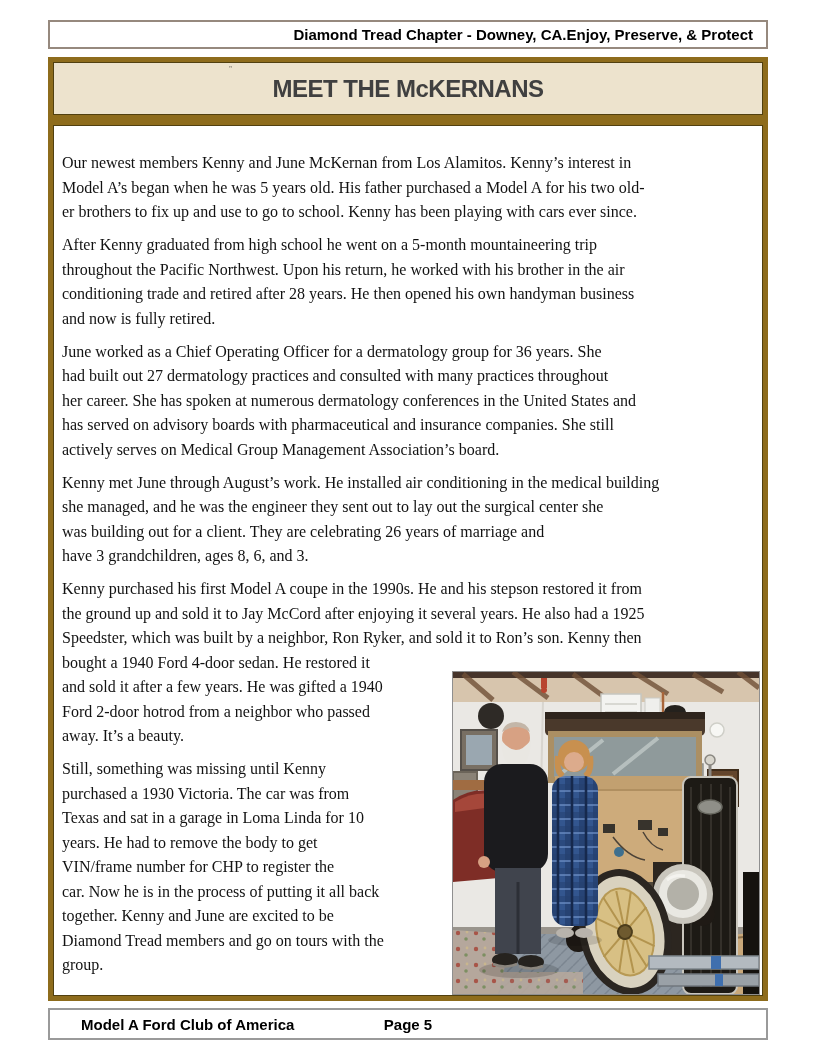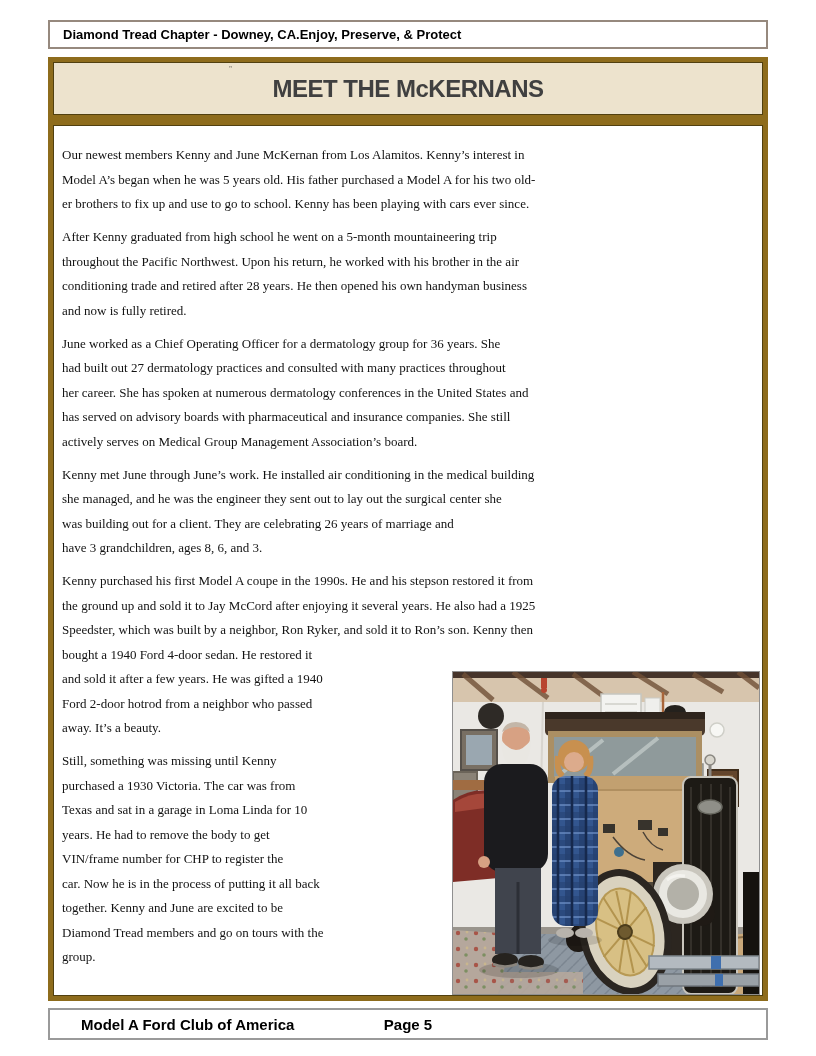--- a/index.html
+++ b/index.html
@@ -4,22 +4,22 @@
 <style>
   html,body { margin:0; padding:0; background:#ffffff; }
   .page {
     position:relative; width:816px; height:1056px; background:#ffffff;
     font-family:"Liberation Sans", sans-serif; overflow:hidden;
   }
   
   .header-box {
     position:absolute; left:48px; top:20px; width:720px; height:29px;
     box-sizing:border-box; border:2px solid #96897e; background:#ffffff;
-    display:flex; justify-content:flex-start; align-items:center;
-    padding:0 13px; font-weight:bold; font-size:13px; color:#000;
+    display:flex; justify-content:flex-end; align-items:center;
+    padding:0 13px; font-weight:bold; font-size:15px; color:#000;
   }
   
   .banner {
     position:absolute; left:48px; top:57px; width:720px; height:63px;
     box-sizing:border-box; background:#ede3cd;
     border:5px solid #8e6c1c; box-shadow: inset 0 0 0 1px #51400f;
     display:flex; align-items:center; justify-content:center;
   }
   .banner h1 {
     margin:0; font-size:24px; font-weight:bold; color:#404040;
@@ -30,22 +30,22 @@
     font-family:"Liberation Sans", sans-serif;
   }
   
   .main-box {
     position:absolute; left:48px; top:120px; width:720px; height:881px;
     box-sizing:border-box; background:#ffffff;
     border:5px solid #8e6c1c; box-shadow: inset 0 0 0 1px #51400f;
   }
   .content {
     position:relative; width:100%; height:100%; box-sizing:border-box;
-    padding:18px 12px 0 9px;
-    font-family:"Liberation Serif", serif; font-size:13px;
+    padding:26px 12px 0 9px;
+    font-family:"Liberation Serif", serif; font-size:16px;
     line-height:24.5px; color:#121212;
   }
   .para { margin:0 0 8.5px 0; white-space:pre-line; }
   .para.nogap { margin-bottom:0; }
   .para.narrow { width:394px; }
   
   .photo {
     position:absolute; top:546px; left:399px; width:306px; height:322px;
     margin:0; border:1px solid #8f8f8f; background:#eae8e4; overflow:hidden;
   }
@@ -82,21 +82,21 @@
 er brothers to fix up and use to go to school. Kenny has been playing with cars ever since.</p>
       <p class="para">After Kenny graduated from high school he went on a 5-month mountaineering trip
 throughout the Pacific Northwest. Upon his return, he worked with his brother in the air
 conditioning trade and retired after 28 years.  He then opened his own handyman business
 and now is fully retired.</p>
       <p class="para">June worked as a Chief Operating Officer for a dermatology group for 36 years. She
 had built out 27 dermatology practices and consulted with many practices throughout
 her career. She has spoken at numerous dermatology conferences in the United States and
 has served on advisory boards with pharmaceutical and insurance companies. She still
 actively serves on Medical Group Management Association’s board.</p>
-      <p class="para">Kenny met June through June’s work. He installed air conditioning in the medical building
+      <p class="para">Kenny met June through August’s work. He installed air conditioning in the medical building
 she managed, and he was the engineer they sent out to lay out the surgical center she
 was building out for a client. They are celebrating 26 years of marriage and
 have 3 grandchildren, ages 8, 6, and 3.</p>
       <p class="para nogap">Kenny purchased his first Model A coupe in the 1990s. He and his stepson restored it from
 the ground up and sold it to Jay McCord after enjoying it several years. He also had a 1925
 Speedster, which was built by a neighbor, Ron Ryker, and sold it to Ron’s son. Kenny then</p>
       <p class="para narrow">bought a 1940 Ford 4-door sedan. He restored it
 and sold it after a few years. He was gifted a 1940
 Ford 2-door hotrod from a neighbor who passed
 away. It’s a beauty.</p>

